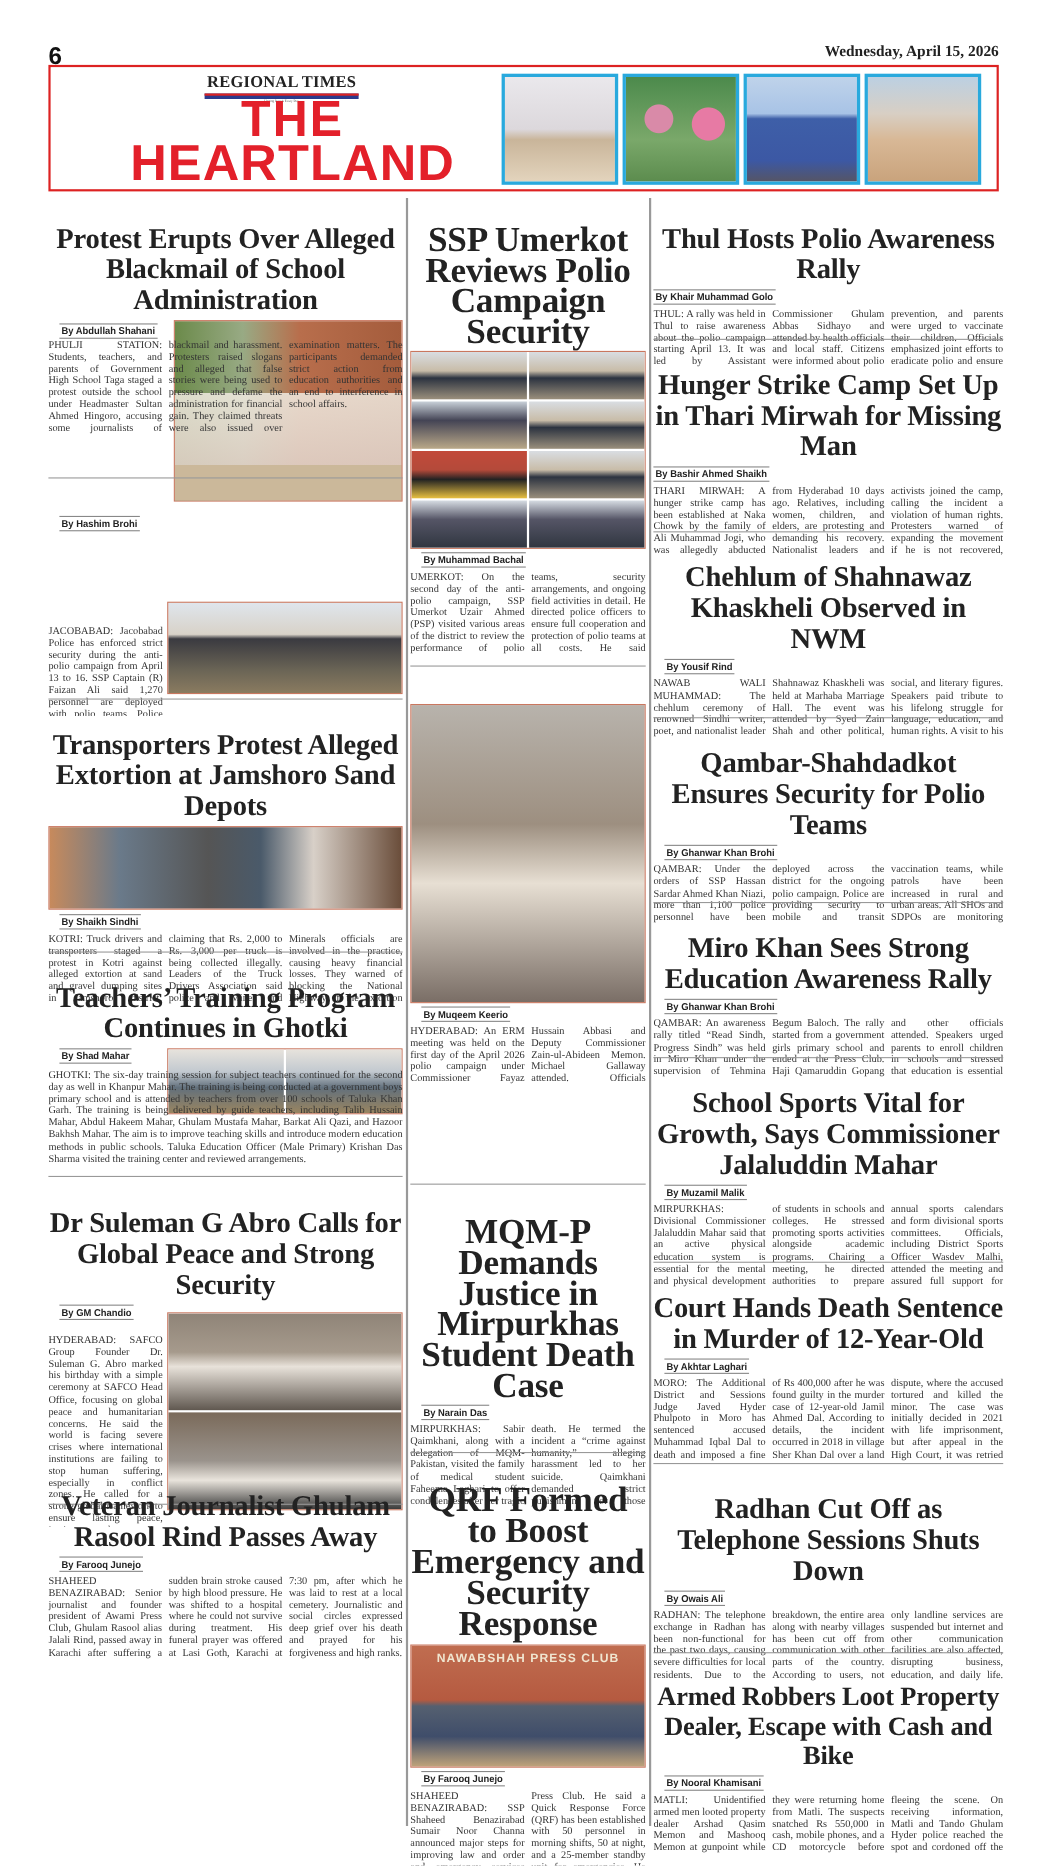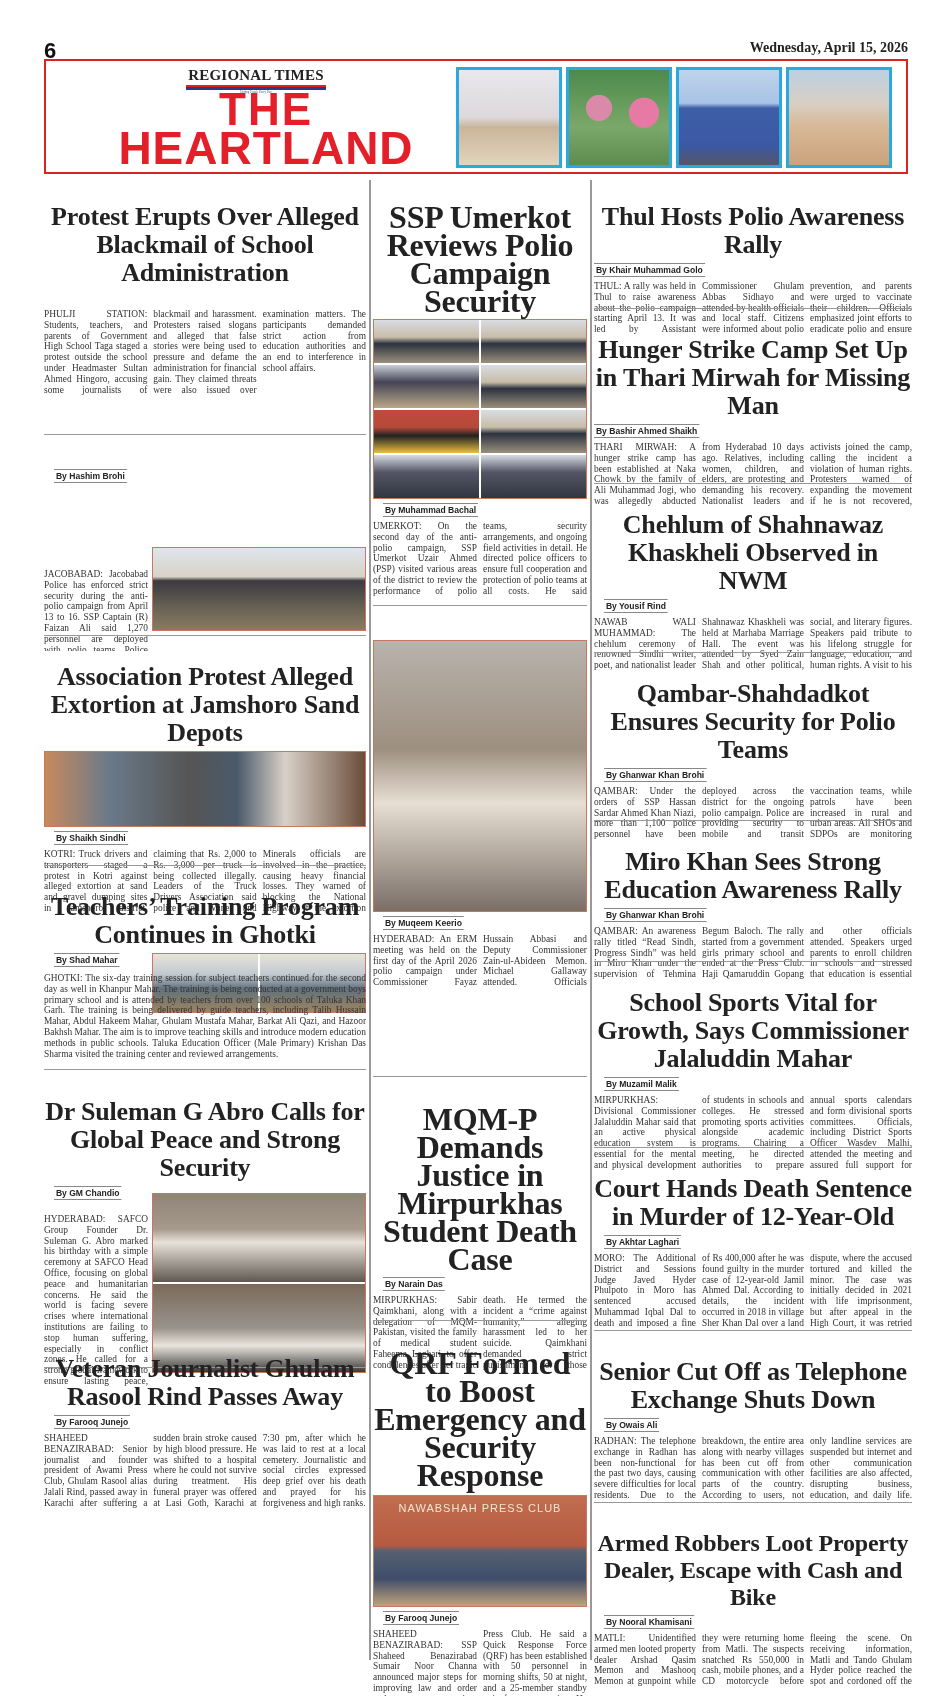--- a/index.html
+++ b/index.html
@@ -77,37 +77,45 @@
     <div class="hdr-photo p4"></div>
   </div>
 </header>
 
 <div class="vrule" style="left:369px"></div>
 <div class="vrule" style="left:590px"></div>
 
 <section class="col col-l">
   <article class="story" style="top:0">
     <h2 class="headline">Protest Erupts Over Alleged Blackmail of School Administration</h2>
+    <div style="display:flex;gap:6px;margin-top:4px;">
+      <div style="width:108px">
+        <div class="byline">By Abdullah Shahani</div>
+      </div>
+      <div class="photo ph-a" style="flex:1;height:165px;">
+          <div class="ph-crowd" style="position:absolute;inset:0"></div>
+        </div>
+    </div>
     <p class="body cols3" style="position:absolute;top:106px;left:0;width:100%;height:200px;">
       <span>PHULJI STATION: Students, teachers, and parents of Government High School Taga staged a protest outside the school under Headmaster Sultan Ahmed Hingoro, accusing some journalists of blackmail and harassment. Protesters raised slogans and alleged that false stories were being used to pressure and defame the administration for financial gain. They claimed threats were also issued over examination matters. The participants demanded strict action from education authorities and an end to interference in school affairs.</span>
     </p>
   </article>
   <div class="divider" style="top:254px"></div>
 
   <article class="story" style="top:262px">
     <div class="byline" style="margin-top:4px">By Hashim Brohi</div>
     <div class="photo ph-b" style="position:absolute;left:108px;top:82px;width:214px;height:84px;"></div>
     <p class="body" style="position:absolute;top:104px;left:0;width:104px;height:82px;overflow:hidden;">
       <span>JACOBABAD: Jacobabad Police has enforced strict security during the anti-polio campaign from April 13 to 16. SSP Captain (R) Faizan Ali said 1,270 personnel are deployed with polio teams. Police vehicles and motorcycle squads are patrolling sensitive areas, while a central control room monitors operations. Officers have been directed to ensure full security and the smooth completion of this national campaign.</span>
     </p>
   </article>
   <div class="divider" style="top:455px"></div>
 
   <article class="story" style="top:460px">
-    <h2 class="headline">Association Protest Alleged Extortion at Jamshoro Sand Depots</h2>
+    <h2 class="headline">Transporters Protest Alleged Extortion at Jamshoro Sand Depots</h2>
     <div class="photo ph-c" style="margin-top:4px;height:76px;"></div>
     <div class="byline" style="margin-top:4px">By Shaikh Sindhi</div>
     <p class="body cols3" style="height:70px;overflow:hidden;">
       <span>KOTRI: Truck drivers and transporters staged a protest in Kotri against alleged extortion at sand and gravel dumping sites in Jamshoro district, claiming that Rs. 2,000 to Rs. 3,000 per truck is being collected illegally. Leaders of the Truck Drivers Association said police and Mines and Minerals officials are involved in the practice, causing heavy financial losses. They warned of blocking the National Highway if the extortion continues. The protesters demanded immediate action from the Sindh government and urged authorities to end illegal collections.</span>
     </p>
   </article>
   <div class="divider" style="top:685px"></div>
 
   <article class="story" style="top:690px">
     <h2 class="headline">Teachers’ Training Program Continues in Ghotki</h2>
@@ -178,21 +186,21 @@
     <div class="byline" style="margin-top:4px">By Narain Das</div>
     <p class="body cols2" style="height:76px;overflow:hidden;">
       <span>MIRPURKHAS: Sabir Qaimkhani, along with a delegation of MQM-Pakistan, visited the family of medical student Faheema Laghari to offer condolences after her tragic death. He termed the incident a “crime against humanity,” alleging harassment led to her suicide. Qaimkhani demanded strict punishment for those responsible and urged authorities to ensure protection of students and prevent such incidents in educational institutions.</span>
     </p>
   </article>
   <div class="divider" style="top:1140px"></div>
 
   <article class="story" style="top:1146px">
     <h2 class="headline hl-m">QRF Formed to Boost Emergency and Security Response</h2>
     <div class="photo ph-g" style="margin-top:6px;height:112px;">
-      <div style="position:absolute;top:6px;width:100%;text-align:center;font-family:'Liberation Sans',sans-serif;font-weight:normal;font-size:11px;color:#f0e6d0;letter-spacing:1px;">NAWABSHAH PRESS CLUB</div>
+      <div style="position:absolute;top:6px;width:100%;text-align:center;font-family:'Liberation Sans',sans-serif;font-weight:bold;font-size:11px;color:#f0e6d0;letter-spacing:1px;">NAWABSHAH PRESS CLUB</div>
     </div>
     <div class="byline" style="margin-top:3px">By Farooq Junejo</div>
     <p class="body cols2" style="height:98px;overflow:hidden;">
       <span>SHAHEED BENAZIRABAD: SSP Shaheed Benazirabad Sumair Noor Channa announced major steps for improving law and order and emergency services during a meeting with journalists at Nawabshah Press Club. He said a Quick Response Force (QRF) has been established with 50 personnel in morning shifts, 50 at night, and a 25-member standby unit for emergencies. He urged citizens to cooperate with rescue teams and avoid obstructing operations during emergencies for timely response.</span>
     </p>
   </article>
 </section>
 
 <section class="col col-r">
   <article class="story" style="top:0">
@@ -252,21 +260,21 @@
   <article class="story" style="top:972px">
     <h2 class="headline">Court Hands Death Sentence in Murder of 12-Year-Old</h2>
     <div class="byline" style="margin-top:4px">By Akhtar Laghari</div>
     <p class="body cols3" style="height:80px;overflow:hidden;">
       <span>MORO: The Additional District and Sessions Judge Javed Hyder Phulpoto in Moro has sentenced accused Muhammad Iqbal Dal to death and imposed a fine of Rs 400,000 after he was found guilty in the murder case of 12-year-old Jamil Ahmed Dal. According to details, the incident occurred in 2018 in village Sher Khan Dal over a land dispute, where the accused tortured and killed the minor. The case was initially decided in 2021 with life imprisonment, but after appeal in the High Court, it was retried and the death sentence was awarded after reconviction. The accused is currently imprisoned in Central Jail Sukkur.</span>
     </p>
   </article>
   <div class="divider" style="top:1150px"></div>
 
   <article class="story" style="top:1155px">
-    <h2 class="headline">Senior Cut Off as Telephone Exchange Shuts Down</h2>
+    <h2 class="headline">Radhan Cut Off as Telephone Sessions Shuts Down</h2>
     <div class="byline" style="margin-top:4px">By Owais Ali</div>
     <p class="body cols3" style="height:70px;overflow:hidden;">
       <span>RADHAN: The telephone exchange in Radhan has been non-functional for the past two days, causing severe difficulties for local residents. Due to the breakdown, the entire area along with nearby villages has been cut off from communication with other parts of the country. According to users, not only landline services are suspended but internet and other communication facilities are also affected, disrupting business, education, and daily life. Residents blamed negligence by the telecom authorities and demanded immediate restoration of services. However, no official response has been issued so far.</span>
     </p>
   </article>
   <div class="divider" style="top:1322px"></div>
 
   <article class="story" style="top:1327px">
     <h2 class="headline" style="font-size:24px;line-height:27px;">Armed Robbers Loot Property Dealer, Escape with Cash and Bike</h2>
     <div class="byline" style="margin-top:3px">By Nooral Khamisani</div>

